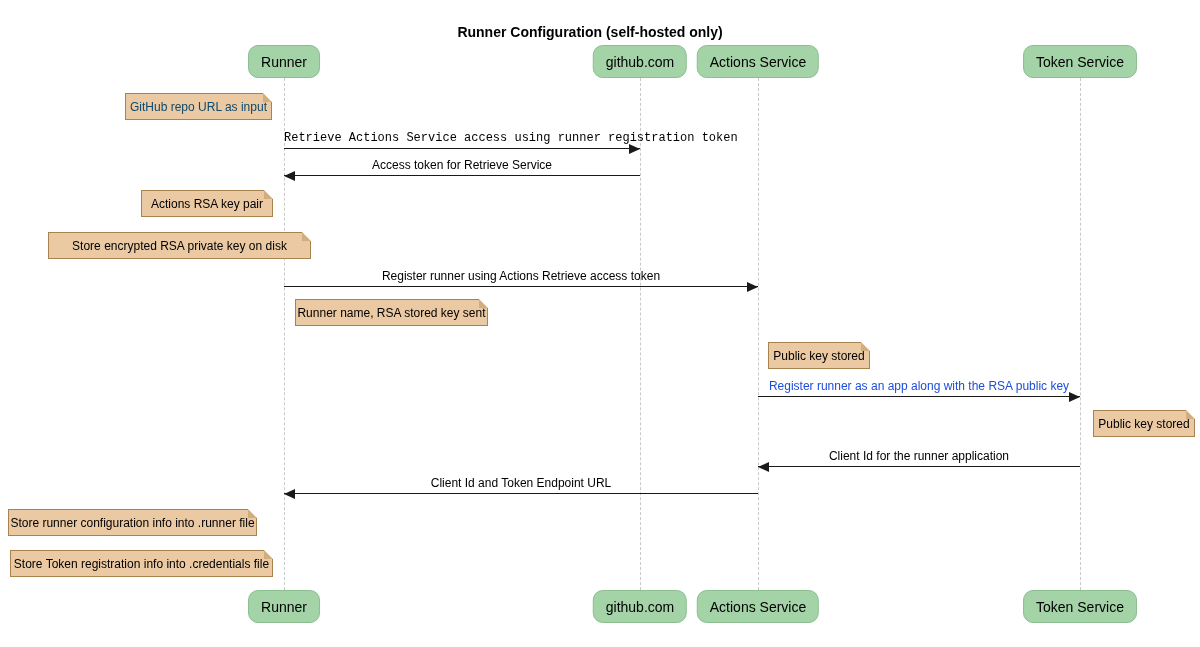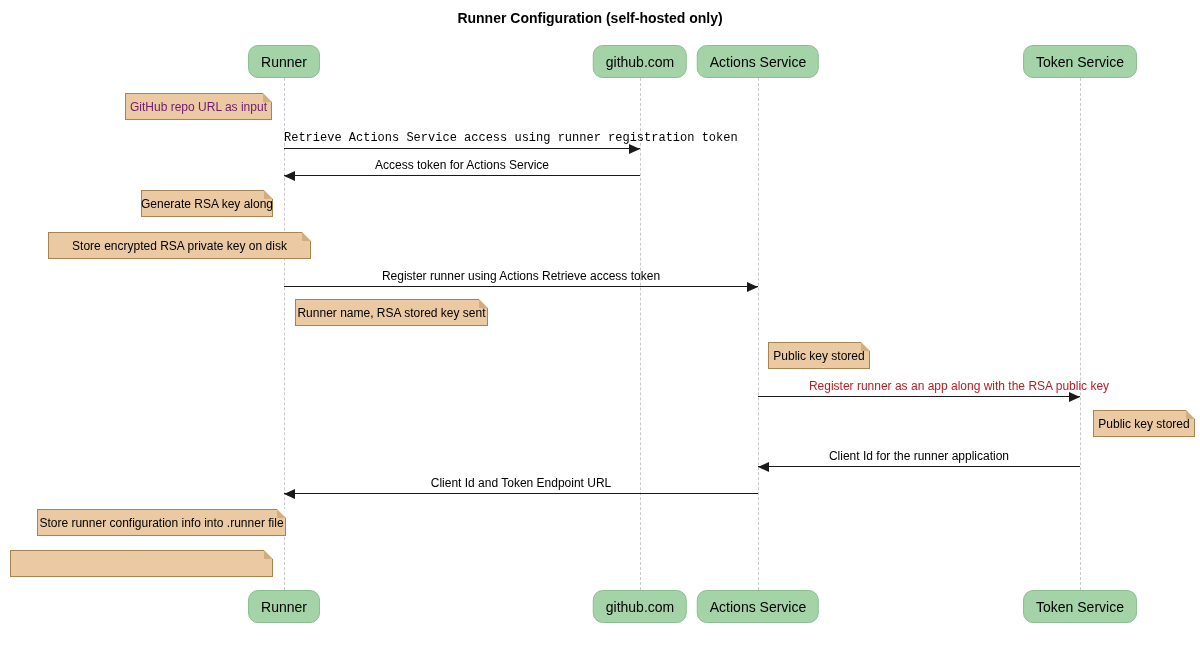--- a/index.html
+++ b/index.html
@@ -7,21 +7,21 @@
     position: relative;
     width: 1200px;
     height: 647px;
     background: #ffffff;
     font-family: "Liberation Sans", sans-serif;
     color: #000;
     overflow: hidden;
   }
   .title {
     position: absolute;
-    top: 10px;
+    top: 24px;
     left: 0;
     width: 1180px;
     text-align: center;
     font-size: 14px;
     font-weight: bold;
     white-space: nowrap;
   }
   .participant {
     position: absolute;
     height: 33px;
@@ -114,60 +114,61 @@
       </div>
       <div class="participant" style="left: 1080px; top: 45px; background: rgb(163, 211, 166); border: 1px solid rgb(138, 190, 143); color: rgb(0, 0, 0);">
         <span>Token Service</span>
       </div>
       <div class="participant" style="left: 1080px; top: 590px; background: rgb(163, 211, 166); border: 1px solid rgb(138, 190, 143); color: rgb(0, 0, 0);">
         <span>Token Service</span>
       </div>
       <div class="msg-label" style="left: 284px; width: 356px; top: 131px; color: rgb(0, 0, 0); font-family: Liberation Mono, monospace;">Retrieve Actions Service access using runner registration token</div>
       <div class="msg-line" style="left: 284px; width: 356px; top: 148px; border-top-color: rgb(26, 26, 26);"></div>
       <div class="arrowhead right" style="top: 143.5px; left: 629px; border-left-color: rgb(26, 26, 26);"></div>
-      <div class="msg-label" style="left: 284px; width: 356px; top: 158px; color: rgb(0, 0, 0);">Access token for Actions Service</div>
+      <div class="msg-label" style="left: 284px; width: 356px; top: 158px; color: rgb(0, 0, 0);">Access token for Retrieve Service</div>
       <div class="msg-line" style="left: 284px; width: 356px; top: 175px; border-top-color: rgb(26, 26, 26);"></div>
       <div class="arrowhead left" style="top: 170.5px; left: 284px; border-right-color: rgb(26, 26, 26);"></div>
       <div class="msg-label" style="left: 284px; width: 474px; top: 269px; color: rgb(0, 0, 0);">Register runner using Actions Retrieve access token</div>
       <div class="msg-line" style="left: 284px; width: 474px; top: 286px; border-top-color: rgb(26, 26, 26);"></div>
       <div class="arrowhead right" style="top: 281.5px; left: 747px; border-left-color: rgb(26, 26, 26);"></div>
-      <div class="msg-label" style="left: 758px; width: 322px; top: 379px; color: #b91c1c; margin-left: 40px;">Register runner as an app along with the RSA public key</div>
+      <div class="msg-label" style="left: 758px; width: 322px; top: 379px; color: #1d4ed8;">Register runner as an app along with the RSA public key</div>
       <div class="msg-line" style="left: 758px; width: 322px; top: 396px; border-top-color: rgb(26, 26, 26);"></div>
       <div class="arrowhead right" style="top: 391.5px; left: 1069px; border-left-color: rgb(26, 26, 26);"></div>
       <div class="msg-label" style="left: 758px; width: 322px; top: 449px; color: rgb(0, 0, 0);">Client Id for the runner application</div>
       <div class="msg-line" style="left: 758px; width: 322px; top: 466px; border-top-color: rgb(26, 26, 26);"></div>
       <div class="arrowhead left" style="top: 461.5px; left: 758px; border-right-color: rgb(26, 26, 26);"></div>
       <div class="msg-label" style="left: 284px; width: 474px; top: 476px; color: rgb(0, 0, 0);">Client Id and Token Endpoint URL</div>
       <div class="msg-line" style="left: 284px; width: 474px; top: 493px; border-top-color: rgb(26, 26, 26);"></div>
       <div class="arrowhead left" style="top: 488.5px; left: 284px; border-right-color: rgb(26, 26, 26);"></div>
-      <div class="note" style="left: 125px; top: 93px; width: 147px; background: rgb(235, 201, 163); border-color: rgb(168, 130, 79); color: #701a75;">
+      <div class="note" style="left: 125px; top: 93px; width: 147px; background: rgb(235, 201, 163); border-color: rgb(168, 130, 79); color: #0c4a6e;">
         <span>GitHub repo URL as input</span>
         <div class="fold" style="border-color: rgb(255, 255, 255) rgb(255, 255, 255) rgb(210, 174, 126) rgb(210, 174, 126);"></div>
       </div>
       <div class="note" style="left: 141px; top: 190px; width: 132px; background: rgb(235, 201, 163); border-color: rgb(168, 130, 79); color: rgb(0, 0, 0);">
-        <span>Generate RSA key along</span>
+        <span>Actions RSA key pair</span>
         <div class="fold" style="border-color: rgb(255, 255, 255) rgb(255, 255, 255) rgb(210, 174, 126) rgb(210, 174, 126);"></div>
       </div>
       <div class="note" style="left: 48px; top: 232px; width: 263px; background: rgb(235, 201, 163); border-color: rgb(168, 130, 79); color: rgb(0, 0, 0);">
         <span>Store encrypted RSA private key on disk</span>
         <div class="fold" style="border-color: rgb(255, 255, 255) rgb(255, 255, 255) rgb(210, 174, 126) rgb(210, 174, 126);"></div>
       </div>
       <div class="note" style="left: 295px; top: 299px; width: 193px; background: rgb(235, 201, 163); border-color: rgb(168, 130, 79); color: rgb(0, 0, 0);">
         <span>Runner name, RSA stored key sent</span>
         <div class="fold" style="border-color: rgb(255, 255, 255) rgb(255, 255, 255) rgb(210, 174, 126) rgb(210, 174, 126);"></div>
       </div>
       <div class="note" style="left: 768px; top: 342px; width: 102px; background: rgb(235, 201, 163); border-color: rgb(168, 130, 79); color: rgb(0, 0, 0);">
         <span>Public key stored</span>
         <div class="fold" style="border-color: rgb(255, 255, 255) rgb(255, 255, 255) rgb(210, 174, 126) rgb(210, 174, 126);"></div>
       </div>
       <div class="note" style="left: 1093px; top: 410px; width: 102px; background: rgb(235, 201, 163); border-color: rgb(168, 130, 79); color: rgb(0, 0, 0);">
         <span>Public key stored</span>
         <div class="fold" style="border-color: rgb(255, 255, 255) rgb(255, 255, 255) rgb(210, 174, 126) rgb(210, 174, 126);"></div>
       </div>
-      <div class="note" style="left: 37px; top: 509px; width: 249px; background: rgb(235, 201, 163); border-color: rgb(168, 130, 79); color: rgb(0, 0, 0); align-items: center;">
+      <div class="note" style="left: 8px; top: 509px; width: 249px; background: rgb(235, 201, 163); border-color: rgb(168, 130, 79); color: rgb(0, 0, 0); align-items: center;">
         <span>Store runner configuration info into .runner file</span>
         <div class="fold" style="border-color: rgb(255, 255, 255) rgb(255, 255, 255) rgb(210, 174, 126) rgb(210, 174, 126);"></div>
       </div>
       <div class="note" style="left: 10px; top: 550px; width: 263px; background: rgb(235, 201, 163); border-color: rgb(168, 130, 79); color: rgb(0, 0, 0);">
+        <span>Store Token registration info into .credentials file</span>
         <div class="fold" style="border-color: rgb(255, 255, 255) rgb(255, 255, 255) rgb(210, 174, 126) rgb(210, 174, 126);"></div>
       </div>
     </div>
 </div>
 
 </body></html>

